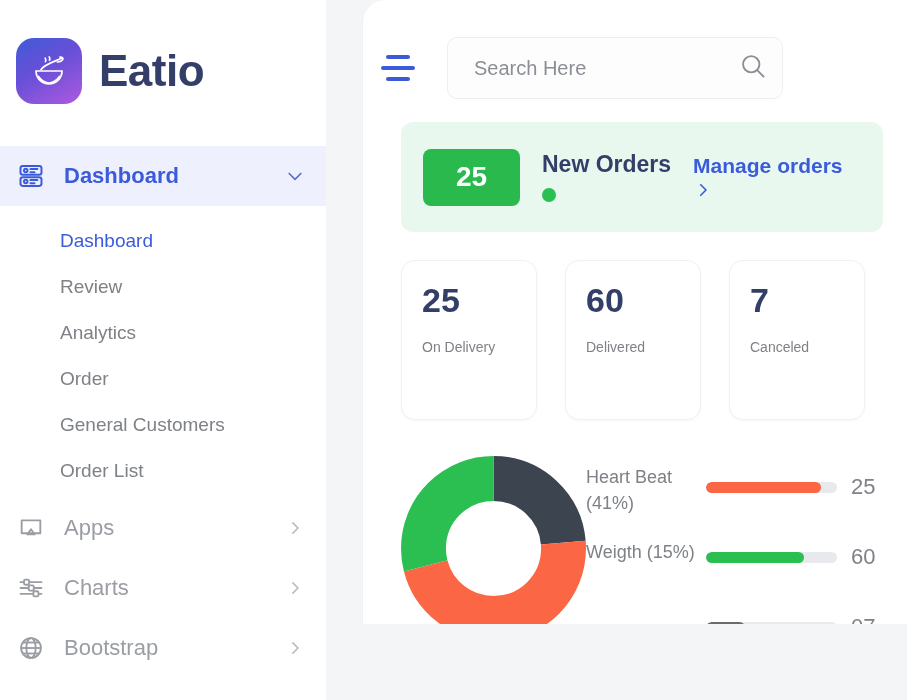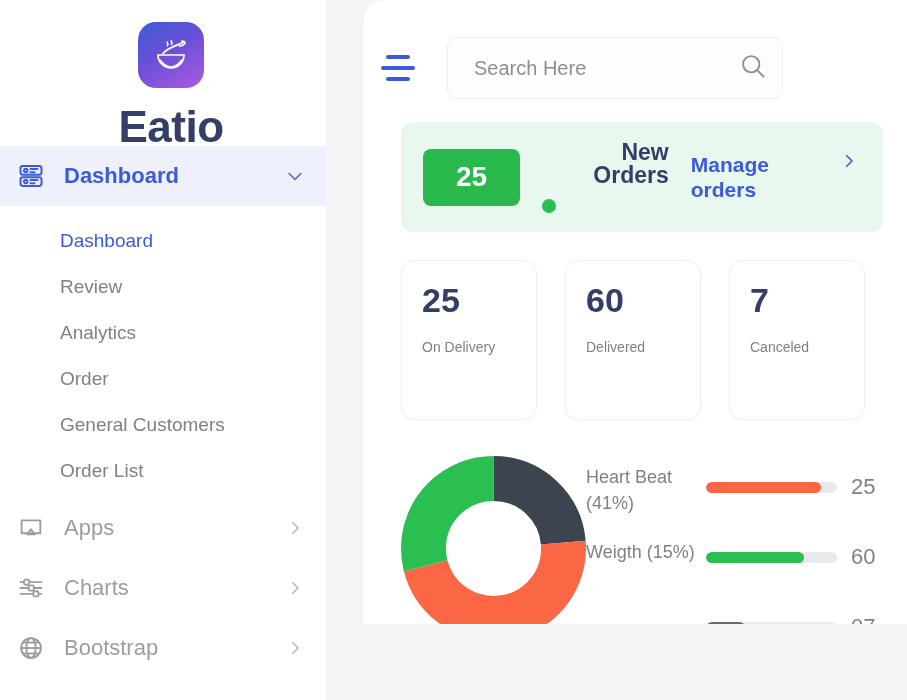--- a/index.html
+++ b/index.html
@@ -21,21 +21,20 @@
     position: relative;
     z-index: 3;
     overflow: hidden;
   }
   .brand {
     display: flex;
     align-items: center;
     gap: 17px;
     padding: 22px 0 0 16px;
     height: 120px;
-    flex-direction: column;
   }
   .brand-logo {
     width: 66px; height: 66px;
     border-radius: 18px;
     background: linear-gradient(150deg, #3f5bd6 0%, #6a4fd8 45%, #ad5ae0 100%);
     display: flex; align-items: center; justify-content: center;
     flex: 0 0 66px;
   }
   .brand-name {
     font-size: 44px;
@@ -151,21 +150,21 @@
     background: #29b94d;
     border-radius: 8px;
     color: #fff;
     font-size: 28px; font-weight: bold;
     display: flex; align-items: center; justify-content: center;
     flex: 0 0 97px;
   }
   .alert-mid { display:flex; flex-direction: column; gap: 12px; text-align: right; }
   .alert-title { font-size: 23px; font-weight: bold; color: #333f68; line-height: 1; }
   .alert-dot { width: 14px; height: 14px; border-radius: 50%; background: #2bbf52; }
-  .alert-link { display:flex; gap: 2px; cursor: pointer; }
+  .alert-link { display:flex; flex-direction: column; gap: 2px; cursor: pointer; }
   .alert-link-text { font-size: 21px; font-weight: bold; color: #3b5bdb; line-height: 1.2; }
   .alert-link-chev { width: 22px; height: 20px; }
 
   
   .stats { display: flex; gap: 28px; margin-bottom: 28px; }
   .stat-card {
     width: 136px;
     border: 1px solid #f0f1f4;
     border-radius: 14px;
     background: #fff;

